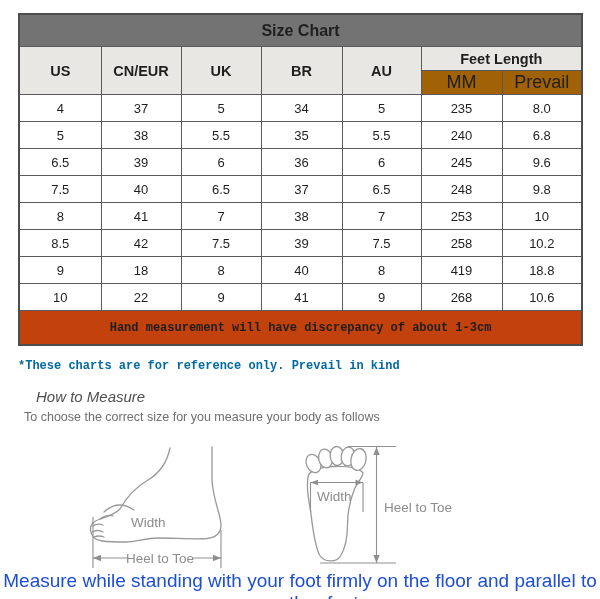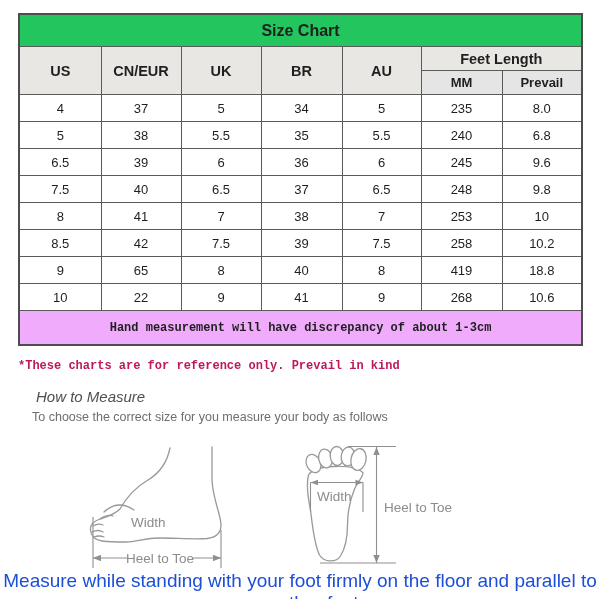--- a/index.html
+++ b/index.html
@@ -10,41 +10,41 @@
   table.size-table{
     position:absolute;left:18px;top:13px;width:563px;
     border-collapse:collapse;table-layout:fixed;
     border:2px solid #4d4d4d;
   }
   table.size-table td{
     border:1.5px solid #5a5a5a;
     text-align:center;vertical-align:middle;
     color:#1f1f1f;padding:0;overflow:hidden;
   }
-  td.title-cell{height:31px;font-size:16px;font-weight:bold;background:#22c55e;}
+  td.title-cell{height:31px;font-size:16px;font-weight:bold;background:#737373;}
   tr.head-row{height:24px;}
   tr.subhead-row{height:24px;}
   td.th{background:#e9e7e3;font-weight:bold;font-size:14.5px;}
-  td.th-sub{background:#e5e5e5;font-weight:bold;font-size:13px;}
+  td.th-sub{background:#a16207;font-weight:normal;font-size:18px;}
   tr.data-row{height:27px;}
   tr.data-row td{font-size:13px;}
   td.note-cell{
-    height:33px;background:#f0abfc;
+    height:33px;background:#c2410c;
     font-family:"Liberation Mono",monospace;font-weight:bold;font-size:12px;color:#111;
   }
 
   
   .ref-note{
     position:absolute;left:18px;top:359px;
-    font-family:"Liberation Mono",monospace;font-weight:bold;font-size:12px;color:#be185d;
+    font-family:"Liberation Mono",monospace;font-weight:bold;font-size:12px;color:#0369a1;
     white-space:nowrap;
     text-align:right;
   }
   .how-heading{position:absolute;left:36px;top:388px;font-size:15px;color:#4f4f4f;font-style:italic;}
-  .how-sub{position:absolute;left:32px;top:410px;font-size:12.5px;color:#6e6e6e;}
+  .how-sub{position:absolute;left:24px;top:410px;font-size:12.5px;color:#6e6e6e;}
 
   
   svg.measure-svg{position:absolute;left:0;top:430px;width:600px;height:142px;}
   svg.measure-svg text{font-family:"Liberation Sans",sans-serif;font-size:13.5px;fill:#8c8c8c;}
   .outline{fill:none;stroke:#999999;stroke-width:1.3;stroke-linecap:round;stroke-linejoin:round;}
   .solid{fill:#ffffff;stroke:#999999;stroke-width:1.3;}
   .measure{fill:none;stroke:#8f8f8f;stroke-width:1.1;}
   .arrowhead{fill:#8f8f8f;stroke:none;}
 
   .caption{
@@ -133,21 +133,21 @@
         <td>8.5</td>
         <td>42</td>
         <td>7.5</td>
         <td>39</td>
         <td>7.5</td>
         <td>258</td>
         <td>10.2</td>
       </tr>
       <tr class="data-row">
         <td>9</td>
-        <td>65</td>
+        <td>18</td>
         <td>8</td>
         <td>40</td>
         <td>8</td>
         <td>419</td>
         <td>18.8</td>
       </tr>
       <tr class="data-row">
         <td>10</td>
         <td>22</td>
         <td>9</td>

